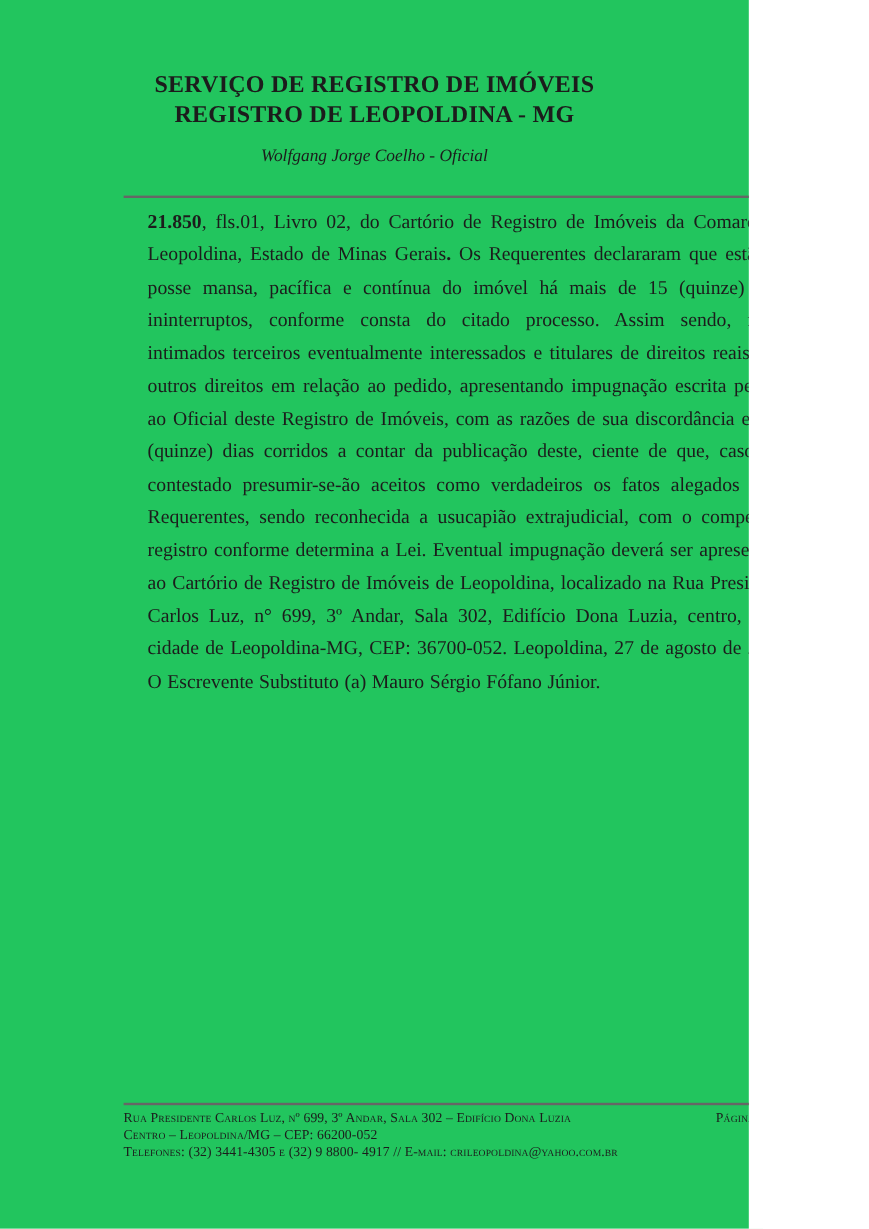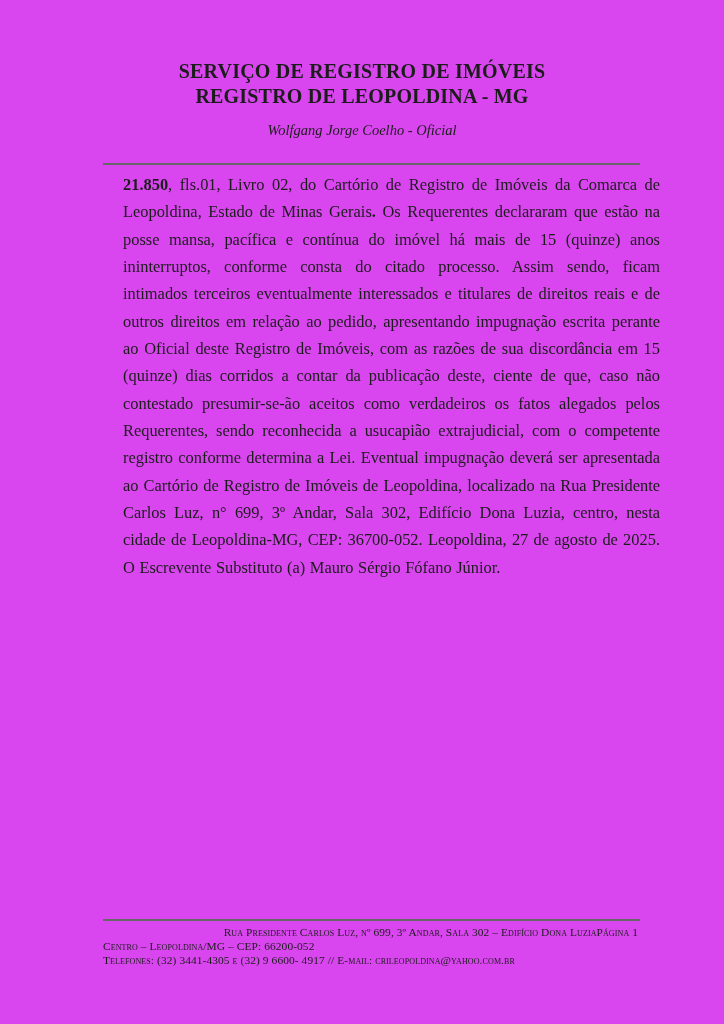--- a/index.html
+++ b/index.html
@@ -6,23 +6,23 @@
     --rule-color: #666666;
     --text-color: #1c1c1c;
   }
   html, body {
     margin: 0;
     padding: 0;
     background: #ffffff;
   }
   .page {
     position: relative;
-    width: 724px;
+    width: 624px;
     height: 1024px;
-    background: #d946ef;
+    background: #22c55e;
     font-family: "Liberation Serif", "DejaVu Serif", serif;
     color: var(--text-color);
     overflow: hidden;
   }
   .header {
     position: absolute;
     top: 59px;
     left: 0;
     width: 100%;
     text-align: center;
@@ -65,21 +65,21 @@
     width: 537px;
     border-top: 2px solid var(--rule-color);
     padding-top: 4px;
     font-size: 11.4px;
     line-height: 14.2px;
     font-variant: small-caps;
     letter-spacing: 0.1px;
   }
   .footer-row {
     display: flex;
-    justify-content: flex-end;
+    justify-content: space-between;
     align-items: baseline;
     font-family: Liberation Serif, serif;
   }
   .page-number {
     white-space: nowrap;
     padding-right: 2px;
   }
 </style>
 </head>
 <body>
@@ -95,16 +95,16 @@
   <div class="rule-top"></div>
 
   <div class="doc-body"><span style="font-weight: bold;">21.850</span><span>, fls.01, Livro 02, do Cartório de Registro de Imóveis da Comarca de Leopoldina, Estado de Minas Gerais</span><span style="font-weight: bold;">.</span><span> Os Requerentes declararam que estão na posse mansa, pacífica e contínua do imóvel há mais de 15 (quinze) anos ininterruptos, conforme consta do citado processo. Assim sendo, ficam intimados terceiros eventualmente interessados e titulares de direitos reais e de outros direitos em relação ao pedido, apresentando impugnação escrita perante ao Oficial deste Registro de Imóveis, com as razões de sua discordância em 15 (quinze) dias corridos a contar da publicação deste, ciente de que, caso não contestado presumir-se-ão aceitos como verdadeiros os fatos alegados pelos Requerentes, sendo reconhecida a usucapião extrajudicial, com o competente registro conforme determina a Lei. Eventual impugnação deverá ser apresentada ao Cartório de Registro de Imóveis de Leopoldina, localizado na Rua Presidente Carlos Luz, n° 699, 3º Andar, Sala 302, Edifício Dona Luzia, centro, nesta cidade de Leopoldina-MG, CEP: 36700-052. Leopoldina, 27 de agosto de 2025. O Escrevente Substituto (a) Mauro Sérgio Fófano Júnior.</span></div>
 
   <div class="footer">
     <div class="footer-row">
       <span>Rua Presidente Carlos Luz, nº 699, 3º Andar, Sala 302 – Edifício Dona Luzia</span>
       <span class="page-number">Página 1</span>
     </div>
     <div>Centro – Leopoldina/MG – CEP: 66200-052</div>
-    <div>Telefones: (32) 3441-4305 e (32) 9 6600- 4917  //  E-mail: crileopoldina@yahoo.com.br</div>
+    <div>Telefones: (32) 3441-4305 e (32) 9 8800- 4917  //  E-mail: crileopoldina@yahoo.com.br</div>
   </div>
 
 </div>
 
 </body></html>

